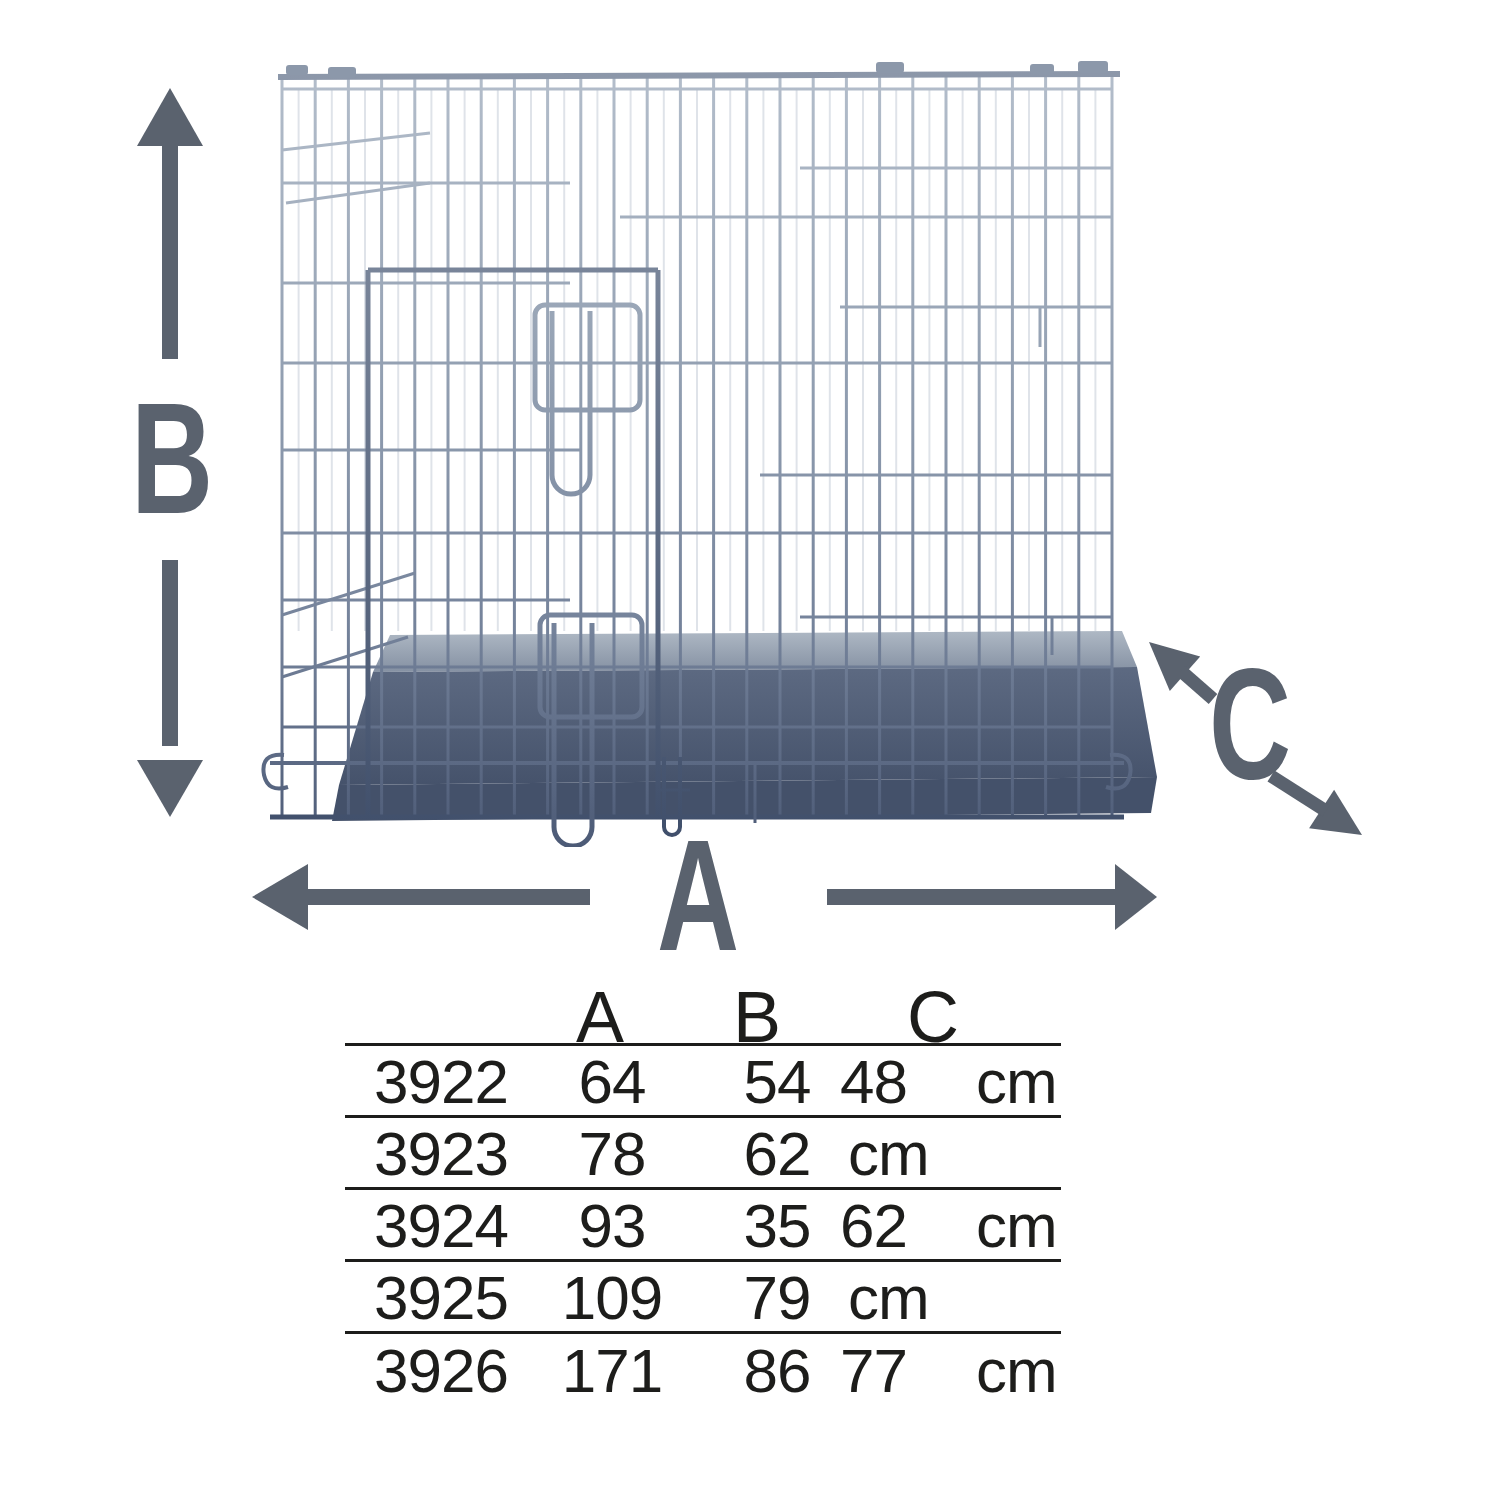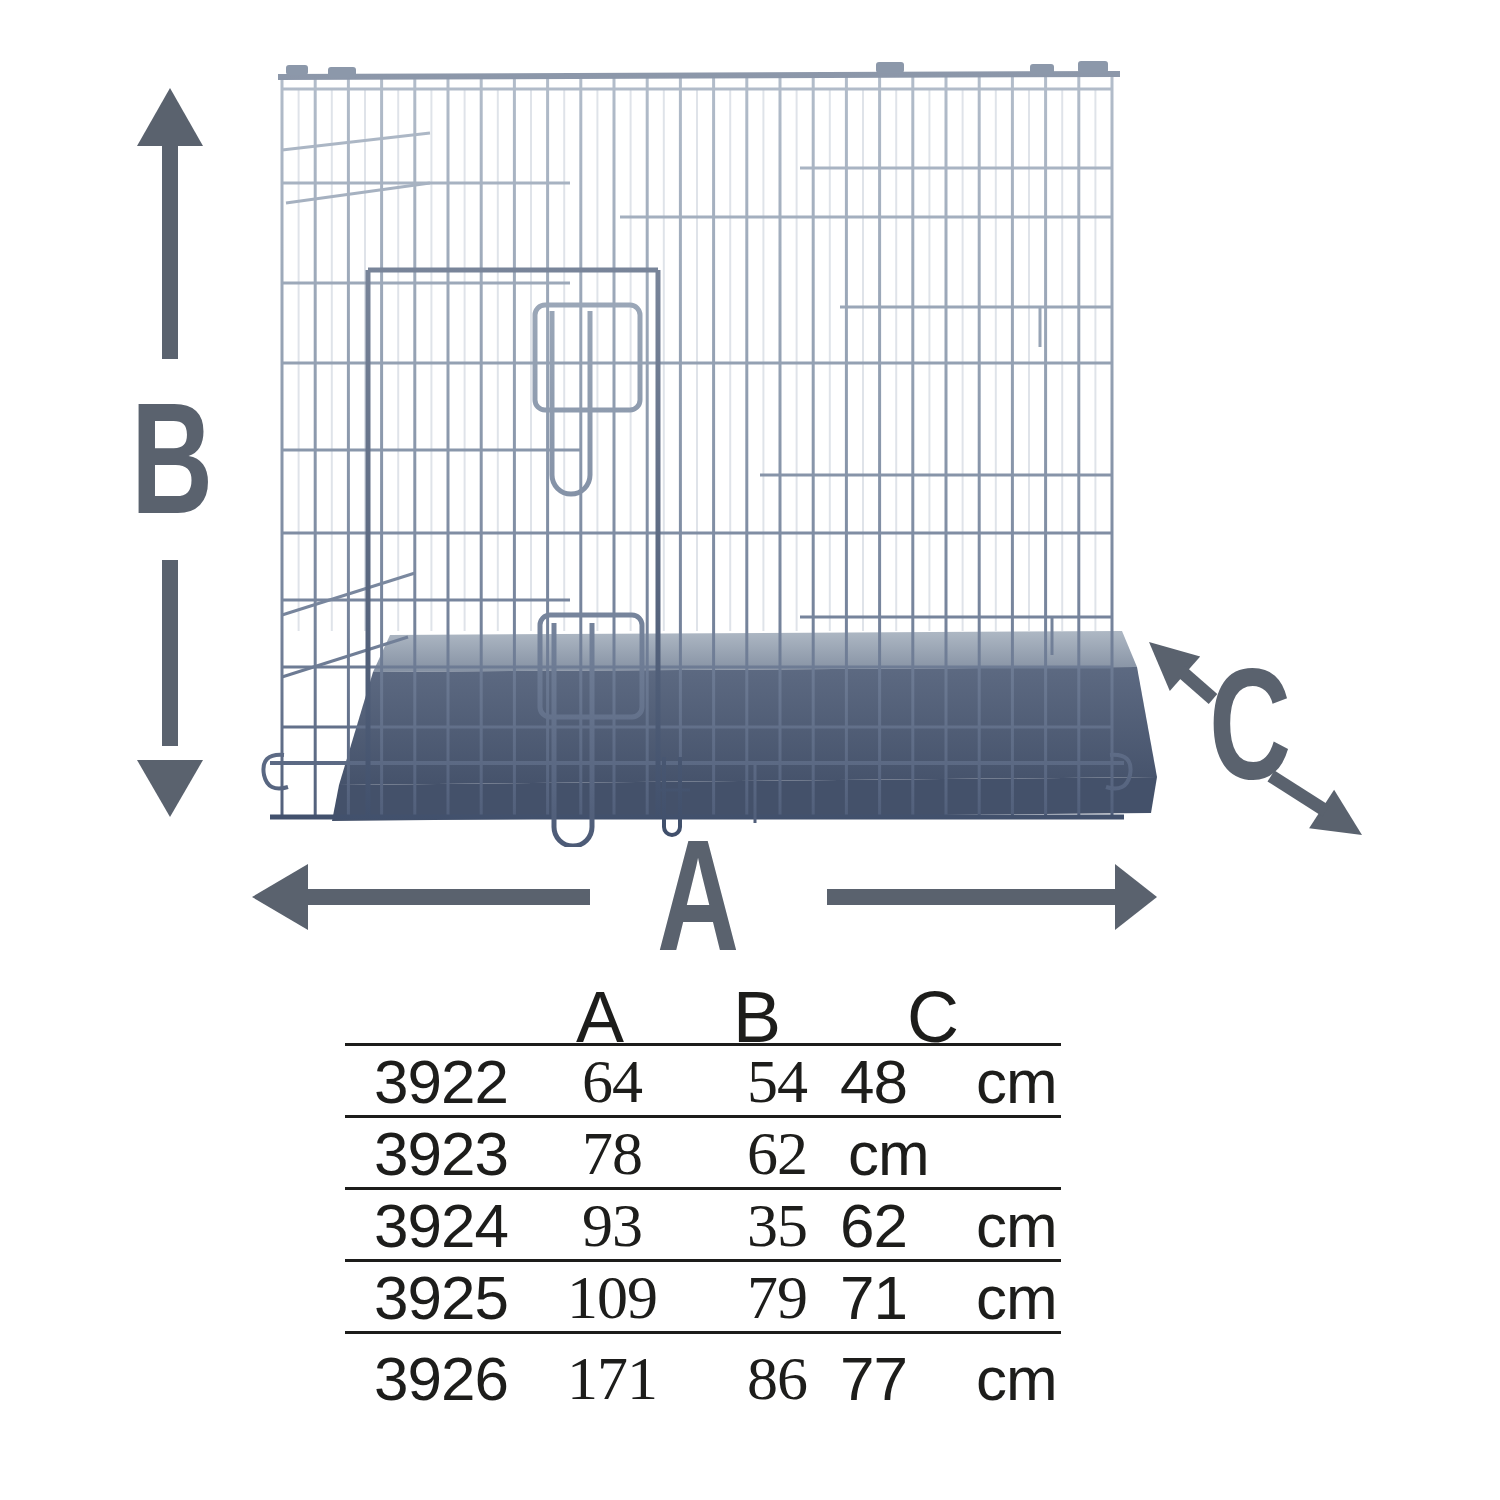--- a/index.html
+++ b/index.html
@@ -18,24 +18,24 @@
   .dimletter span { display:inline-block; transform:scaleX(0.72); transform-origin:center; }
 
   
   .size-table { position:absolute; left:345px; top:976px; width:716px; color:#1d1d1b; }
   .thead, .trow {
     display:grid; grid-template-columns:165px 204px 126px 128px 93px;
     align-items:center; box-sizing:border-box;
   }
   .thead { height:70px; border-bottom:3px solid #1d1d1b; font-size:72px; }
   .trow  { height:72px; border-bottom:3px solid #1d1d1b; font-size:62px; }
-  .trow.last { border-bottom:none;margin-top:8px; }
+  .trow.last { border-bottom:none; }
   .cell { display:block; white-space:nowrap; }
   .c-art { text-align:right; padding-right:2px; letter-spacing:-1px; }
-  .c-a, .c-b { text-align:center; letter-spacing:-1px;font-family:Liberation Serif, serif; }
+  .c-a, .c-b { text-align:center; letter-spacing:-1px; }
   .c-c { letter-spacing:-1px; }
   .c-u { text-align:left; padding-left:8px; letter-spacing:-1px; }
   .hh { text-align:center; position:relative; }
   .ha { left:-12px; } .hb { left:-20px; } .hc { left:29px; }
 </style>
 </head>
 <body>
 
 <div class="stage">
 
@@ -240,21 +240,20 @@
       <span class="cell c-art">3924</span>
       <span class="cell c-a">93</span>
       <span class="cell c-b">35</span>
       <span class="cell c-c">62</span>
       <span class="cell c-u">cm</span>
     </div>
     <div class="trow">
       <span class="cell c-art">3925</span>
       <span class="cell c-a">109</span>
       <span class="cell c-b">79</span>
-      <span class="cell c-c">71</span>
       <span class="cell c-u">cm</span>
     </div>
     <div class="trow last">
       <span class="cell c-art">3926</span>
       <span class="cell c-a">171</span>
       <span class="cell c-b">86</span>
       <span class="cell c-c">77</span>
       <span class="cell c-u">cm</span>
     </div>
   </div>

